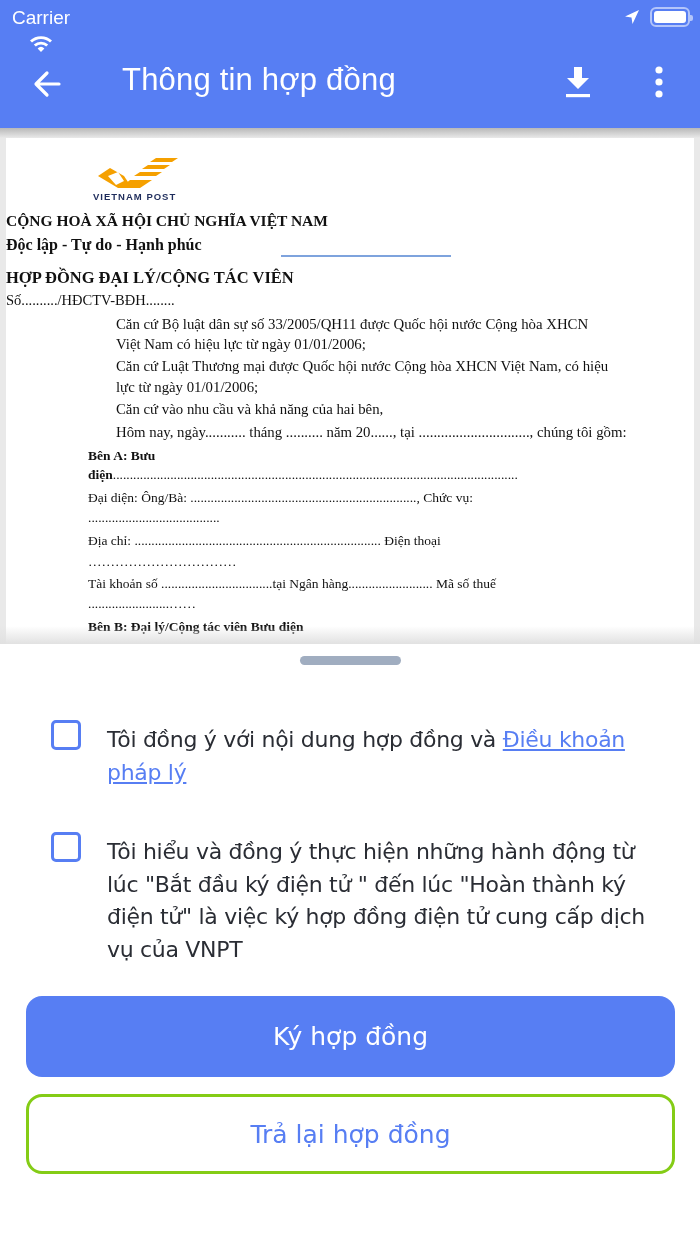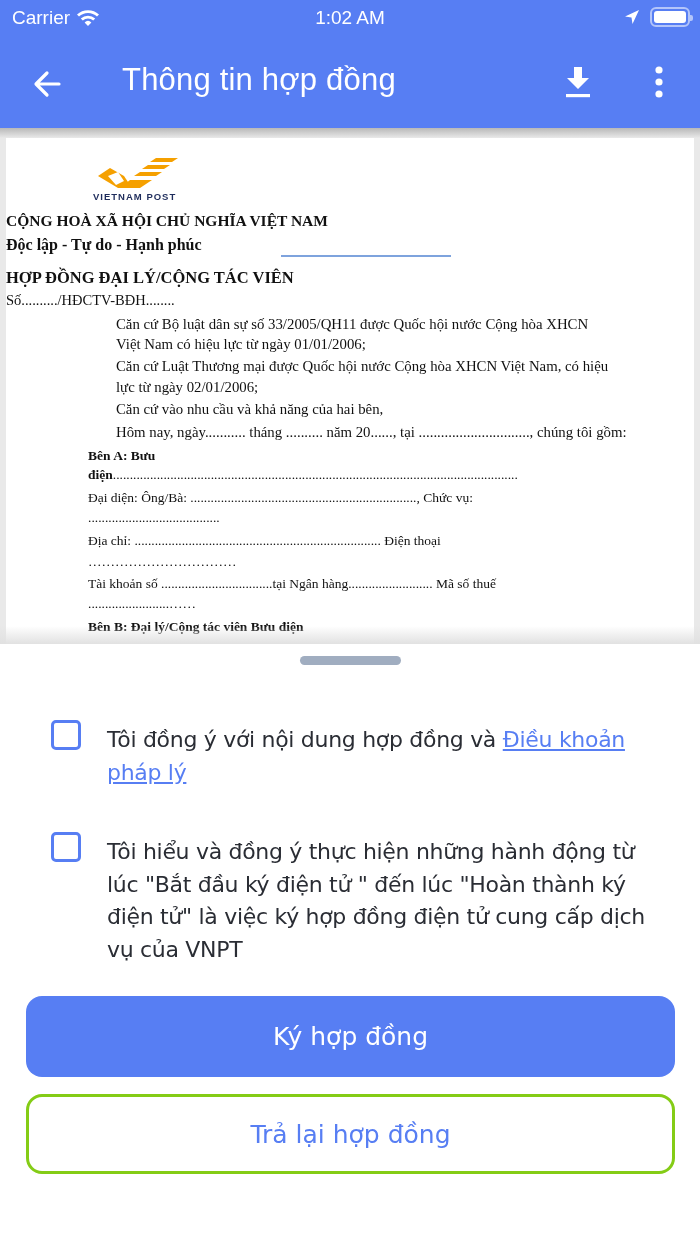--- a/index.html
+++ b/index.html
@@ -8,21 +8,21 @@
 
   
   .appbar {
     position: absolute; left: 0; top: 0; width: 700px; height: 128px;
     background: #577ef3; color: #fff;
   }
   .status {
     position: absolute; left: 0; top: 0; width: 700px; height: 36px;
     font-size: 19px; color: #fff;
   }
-  .status .carrier { position: absolute; left: 12px; top: 7px; display: flex; align-items: center; gap: 6px; }
+  .status .carrier { position: absolute; left: 12px; top: 7px; display: flex; align-items: center; gap: 6px; flex-direction: column; }
   .status .time { position: absolute; left: 0; right: 0; top: 7px; text-align: center; }
   .status .right { position: absolute; right: 10px; top: 7px; display: flex; align-items: center; gap: 10px; }
   .battery {
     width: 40px; height: 20px; border: 2px solid rgba(255,255,255,0.55); border-radius: 6px;
     padding: 2px; position: relative;
   }
   .battery::after {
     content: ""; position: absolute; right: -5px; top: 6px; width: 3px; height: 6px;
     background: rgba(255,255,255,0.55); border-radius: 0 2px 2px 0;
   }
@@ -100,21 +100,20 @@
 <div class="appbar">
   <div class="status">
     <div class="carrier">
       <span>Carrier</span>
       <svg width="24" height="18" viewBox="0 0 24 18">
         <path d="M12 17 L8.6 13.4 A5 5 0 0 1 15.4 13.4 Z" fill="#fff"></path>
         <path d="M4.8 9.6 A10.4 10.4 0 0 1 19.2 9.6 L17.2 11.6 A7.6 7.6 0 0 0 6.8 11.6 Z" fill="#fff"></path>
         <path d="M1 5.6 A15.8 15.8 0 0 1 23 5.6 L21 7.6 A13 13 0 0 0 3 7.6 Z" fill="#fff"></path>
       </svg>
     </div>
-    <div class="time">1:02 AM</div>
     <div class="right">
       <svg width="16" height="16" viewBox="0 0 16 16">
         <path d="M15 1 L1 7.5 L7.5 8.5 L8.5 15 Z" fill="#fff"></path>
       </svg>
       <div class="battery">
           <div class="fill"></div>
         </div>
     </div>
   </div>
 
@@ -150,21 +149,21 @@
 
     <div class="doc-line center bold" style="top:74px;font-size:15.5px;">CỘNG HOÀ XÃ HỘI CHỦ NGHĨA VIỆT NAM</div>
     <div class="doc-line center bold" style="top:98px;font-size:16px;">Độc lập - Tự do - Hạnh phúc</div>
     <div class="underline-blue" style="top:117px;"></div>
     <div class="doc-line center bold" style="top:130px;font-size:16.5px;">HỢP ĐỒNG ĐẠI LÝ/CỘNG TÁC VIÊN</div>
     <div class="doc-line center" style="top:154px;font-size:14.5px;">Số........../HĐCTV-BĐH........</div>
 
     <div class="doc-line" style="left:110px;top:178px;font-size:14.8px;">Căn cứ Bộ luật dân sự số 33/2005/QH11 được Quốc hội nước Cộng hòa XHCN</div>
     <div class="doc-line" style="left:110px;top:198px;font-size:14.8px;">Việt Nam có hiệu lực từ ngày 01/01/2006;</div>
     <div class="doc-line" style="left:110px;top:220px;font-size:14.8px;">Căn cứ Luật Thương mại được Quốc hội nước Cộng hòa XHCN Việt Nam, có hiệu</div>
-    <div class="doc-line" style="left:110px;top:241px;font-size:14.8px;">lực từ ngày 02/01/2006;</div>
+    <div class="doc-line" style="left:110px;top:241px;font-size:14.8px;">lực từ ngày 01/01/2006;</div>
     <div class="doc-line" style="left:110px;top:263px;font-size:14.8px;">Căn cứ vào nhu cầu và khả năng của hai bên,</div>
     <div class="doc-line" style="left:110px;top:286px;font-size:14.8px;">Hôm nay, ngày........... tháng ..........  năm 20......, tại .............................., chúng tôi gồm:</div>
 
     <div class="doc-line bold" style="left:82px;top:310px;font-size:13.5px;">Bên A: Bưu</div>
     <div class="doc-line" style="left:82px;top:329px;font-size:13.5px;"><span class="bold">điện</span><span>........................................................................................................................</span></div>
     <div class="doc-line" style="left:82px;top:352px;font-size:13.5px;">Đại diện: Ông/Bà: ..................................................................., Chức vụ:</div>
     <div class="doc-line" style="left:82px;top:372px;font-size:13.5px;">.......................................</div>
     <div class="doc-line" style="left:82px;top:395px;font-size:13.5px;">Địa chỉ: ......................................................................... Điện thoại</div>
     <div class="doc-line" style="left:82px;top:416px;font-size:13.5px;">……………………………</div>
     <div class="doc-line" style="left:82px;top:438px;font-size:13.5px;">Tài khoản số .................................tại Ngân hàng......................... Mã số thuế</div>

